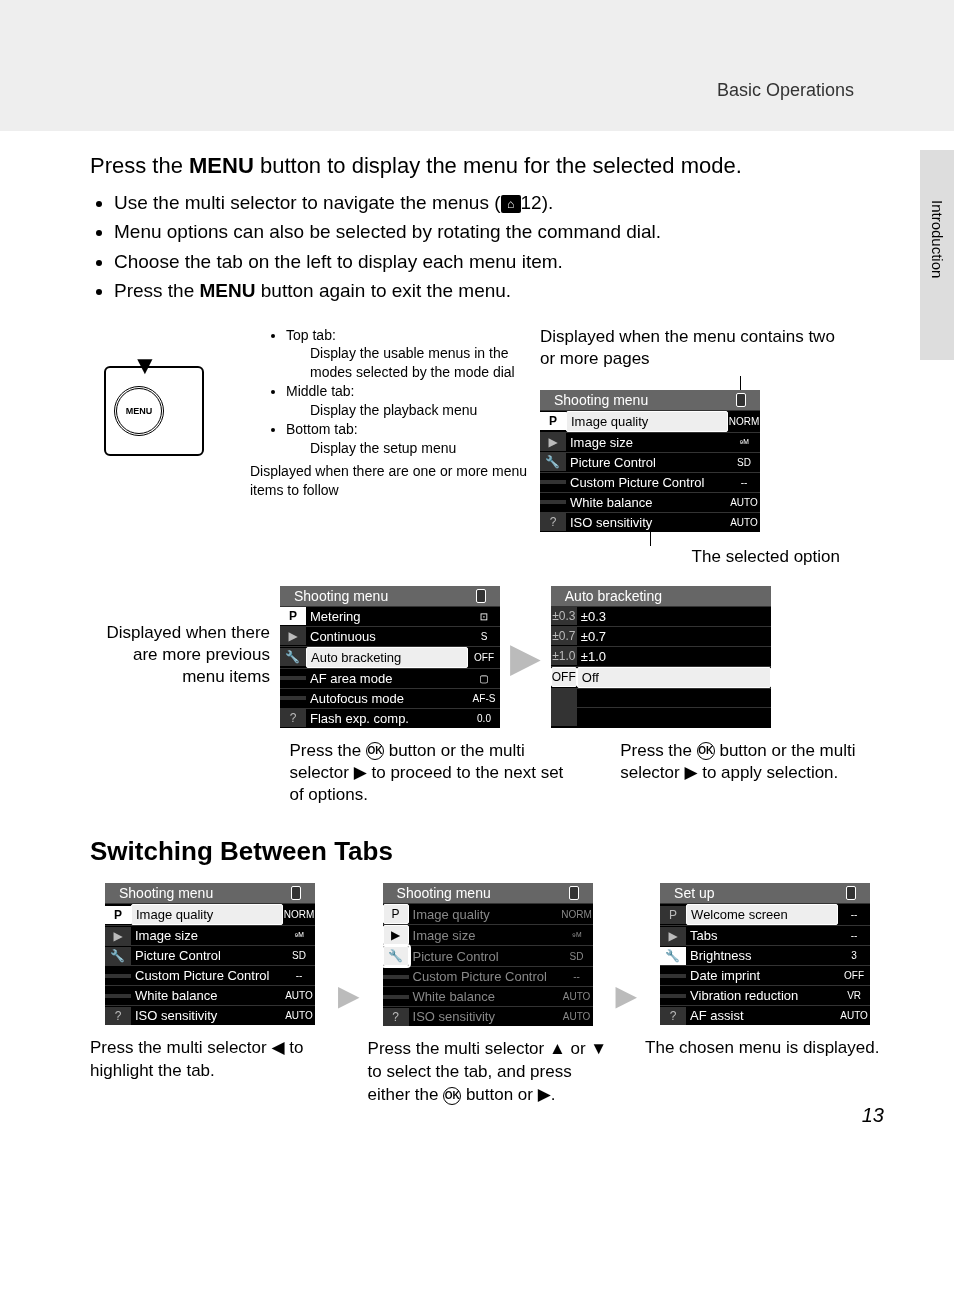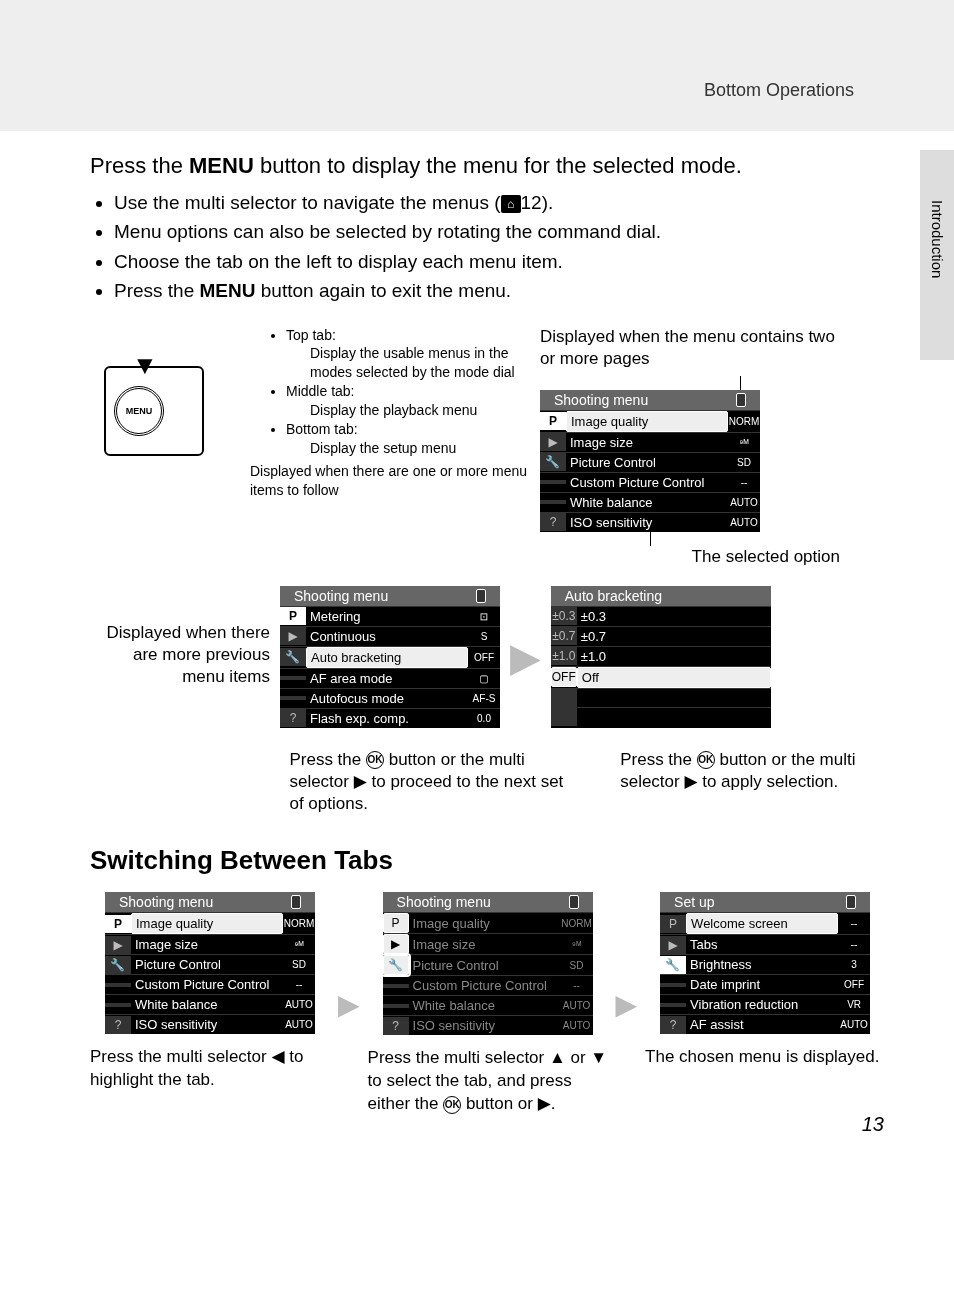--- a/index.html
+++ b/index.html
@@ -44,21 +44,21 @@
   .leader-v{position:absolute;border-left:1px solid #000;z-index:5}
   .switch-row{display:flex;gap:8px;align-items:flex-start}
   .switch-col{display:flex;flex-direction:column;align-items:center;gap:12px}
   .switch-cap{font-size:17px;line-height:1.35;text-align:left;width:240px}
   .sect2{display:flex;gap:10px;margin-top:18px;position:relative}
 </style>
 </head>
 <body>
 
 <div class="page-bg">
-  <div class="header-label">Bottom Operations</div>
+  <div class="header-label">Basic Operations</div>
 </div>
 <div class="side-tab"></div>
 <div class="side-label">Introduction</div>
 
 <div class="content">
 
 
   <p class="intro">
     <span>Press the </span><span class="menu-word">MENU</span><span> button to display the menu for the selected mode.</span>
   </p>
@@ -207,21 +207,21 @@
           <div class="side">&nbsp;</div>
           <div class="mid"></div>
         </div>
       <div class="row">
           <div class="side">&nbsp;</div>
           <div class="mid"></div>
         </div>
     </div>
   </div>
 
-  <div style="display:flex;gap:40px;margin-top:21px">
+  <div style="display:flex;gap:40px;margin-top:12px">
     <div style="width:170px"></div>
     <div class="callout left" style="width:310px">
       <span>Press the </span><span class="ok-circle">OK</span><span> button or the multi selector ▶ to proceed to the next set of options.</span>
     </div>
     <div class="callout left" style="width:260px">
       <span>Press the </span><span class="ok-circle">OK</span><span> button or the multi selector ▶ to apply selection.</span>
     </div>
   </div>
 
   <h2>Switching Between Tabs</h2>

